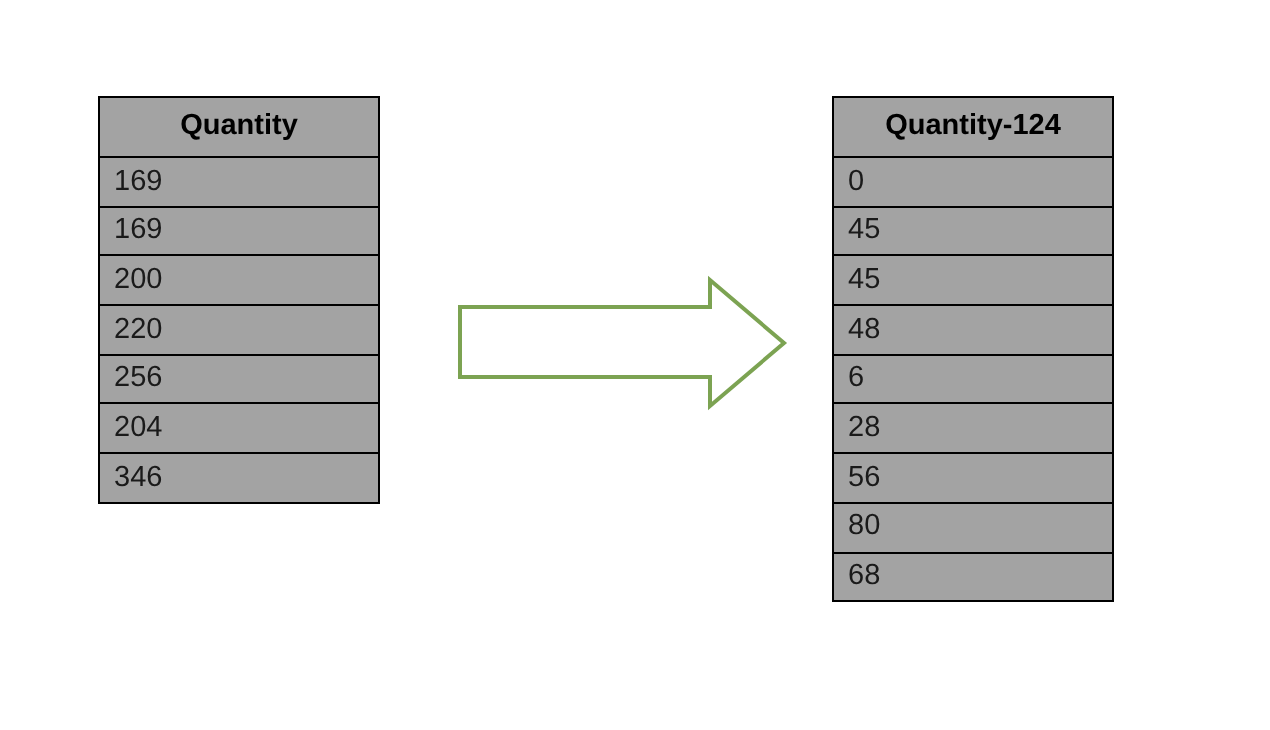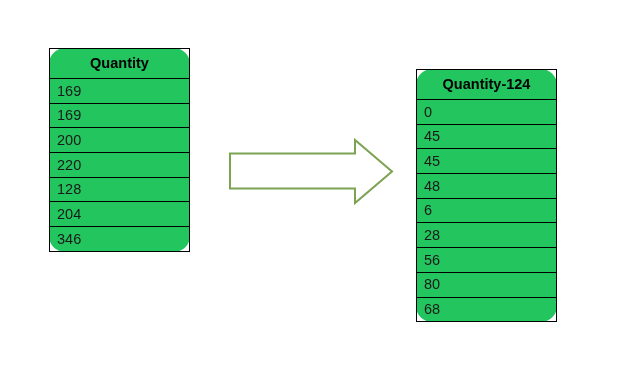--- a/index.html
+++ b/index.html
@@ -19,22 +19,21 @@
   .diagram {
     position: absolute;
     inset: 0;
   }
 
   
   .data-table {
     position: absolute;
     border-collapse: collapse;
     table-layout: fixed;
-    background: #22c55e;
-    border-radius: 16px;
+    background: #a3a3a3;
   }
   .data-table td {
     border: 1px solid #000000;
     height: 24.7px;
     box-sizing: border-box;
     padding: 0 7px;
     font-size: 14.5px;
     line-height: 1;
     color: #1a1a1a;
     vertical-align: middle;
@@ -55,21 +54,20 @@
 
   #table-source {
     left: 49px;
     top: 48px;
     width: 141px;
   }
   #table-result {
     left: 416px;
     top: 48px;
     width: 141px;
-    margin-top: 21px;
   }
 
   
   .arrow-wrap {
     position: absolute;
     left: 228px;
     top: 138px;
     width: 166px;
     height: 68px;
   }
@@ -96,21 +94,21 @@
       <tr>
         <td class="value-cell">169</td>
       </tr>
       <tr>
         <td class="value-cell">200</td>
       </tr>
       <tr>
         <td class="value-cell">220</td>
       </tr>
       <tr>
-        <td class="value-cell">128</td>
+        <td class="value-cell">256</td>
       </tr>
       <tr>
         <td class="value-cell">204</td>
       </tr>
       <tr>
         <td class="value-cell">346</td>
       </tr>
     </tbody>
   </table>
 

